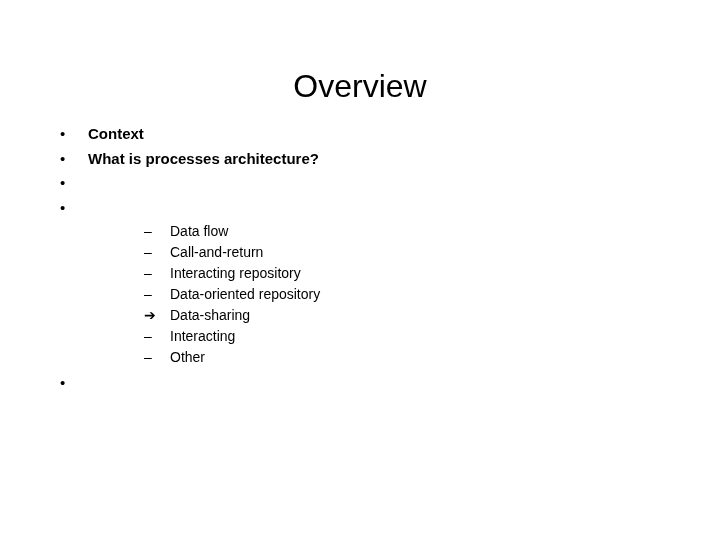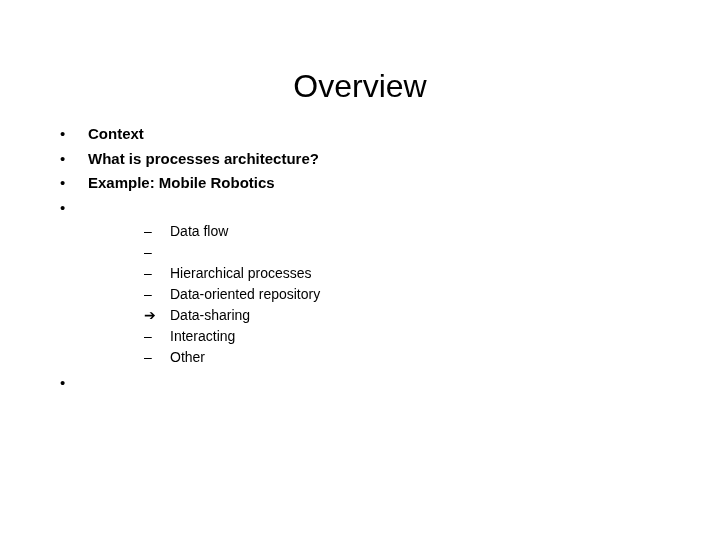--- a/index.html
+++ b/index.html
@@ -80,39 +80,39 @@
         <span>Context</span>
       </li>
 
       <li>
         <span class="bullet">•</span>
         <span>What is processes architecture?</span>
       </li>
 
       <li>
         <span class="bullet">•</span>
-        <span>Example: Mobile Robotics</span>
       </li>
 
       <li>
         <span class="bullet">•</span>
       </li>
     </ul>
 
     <ul class="level2">
       <li>
         <span class="bullet">–</span>
         <span>Data flow</span>
       </li>
       <li>
         <span class="bullet">–</span>
+        <span>Call-and-return</span>
       </li>
       <li>
         <span class="bullet">–</span>
-        <span>Hierarchical processes</span>
+        <span>Interacting repository</span>
       </li>
       <li>
         <span class="bullet">–</span>
         <span>Data-oriented repository</span>
       </li>
       <li>
         <span class="bullet">➔</span>
         <span>Data-sharing</span>
       </li>
       <li>

